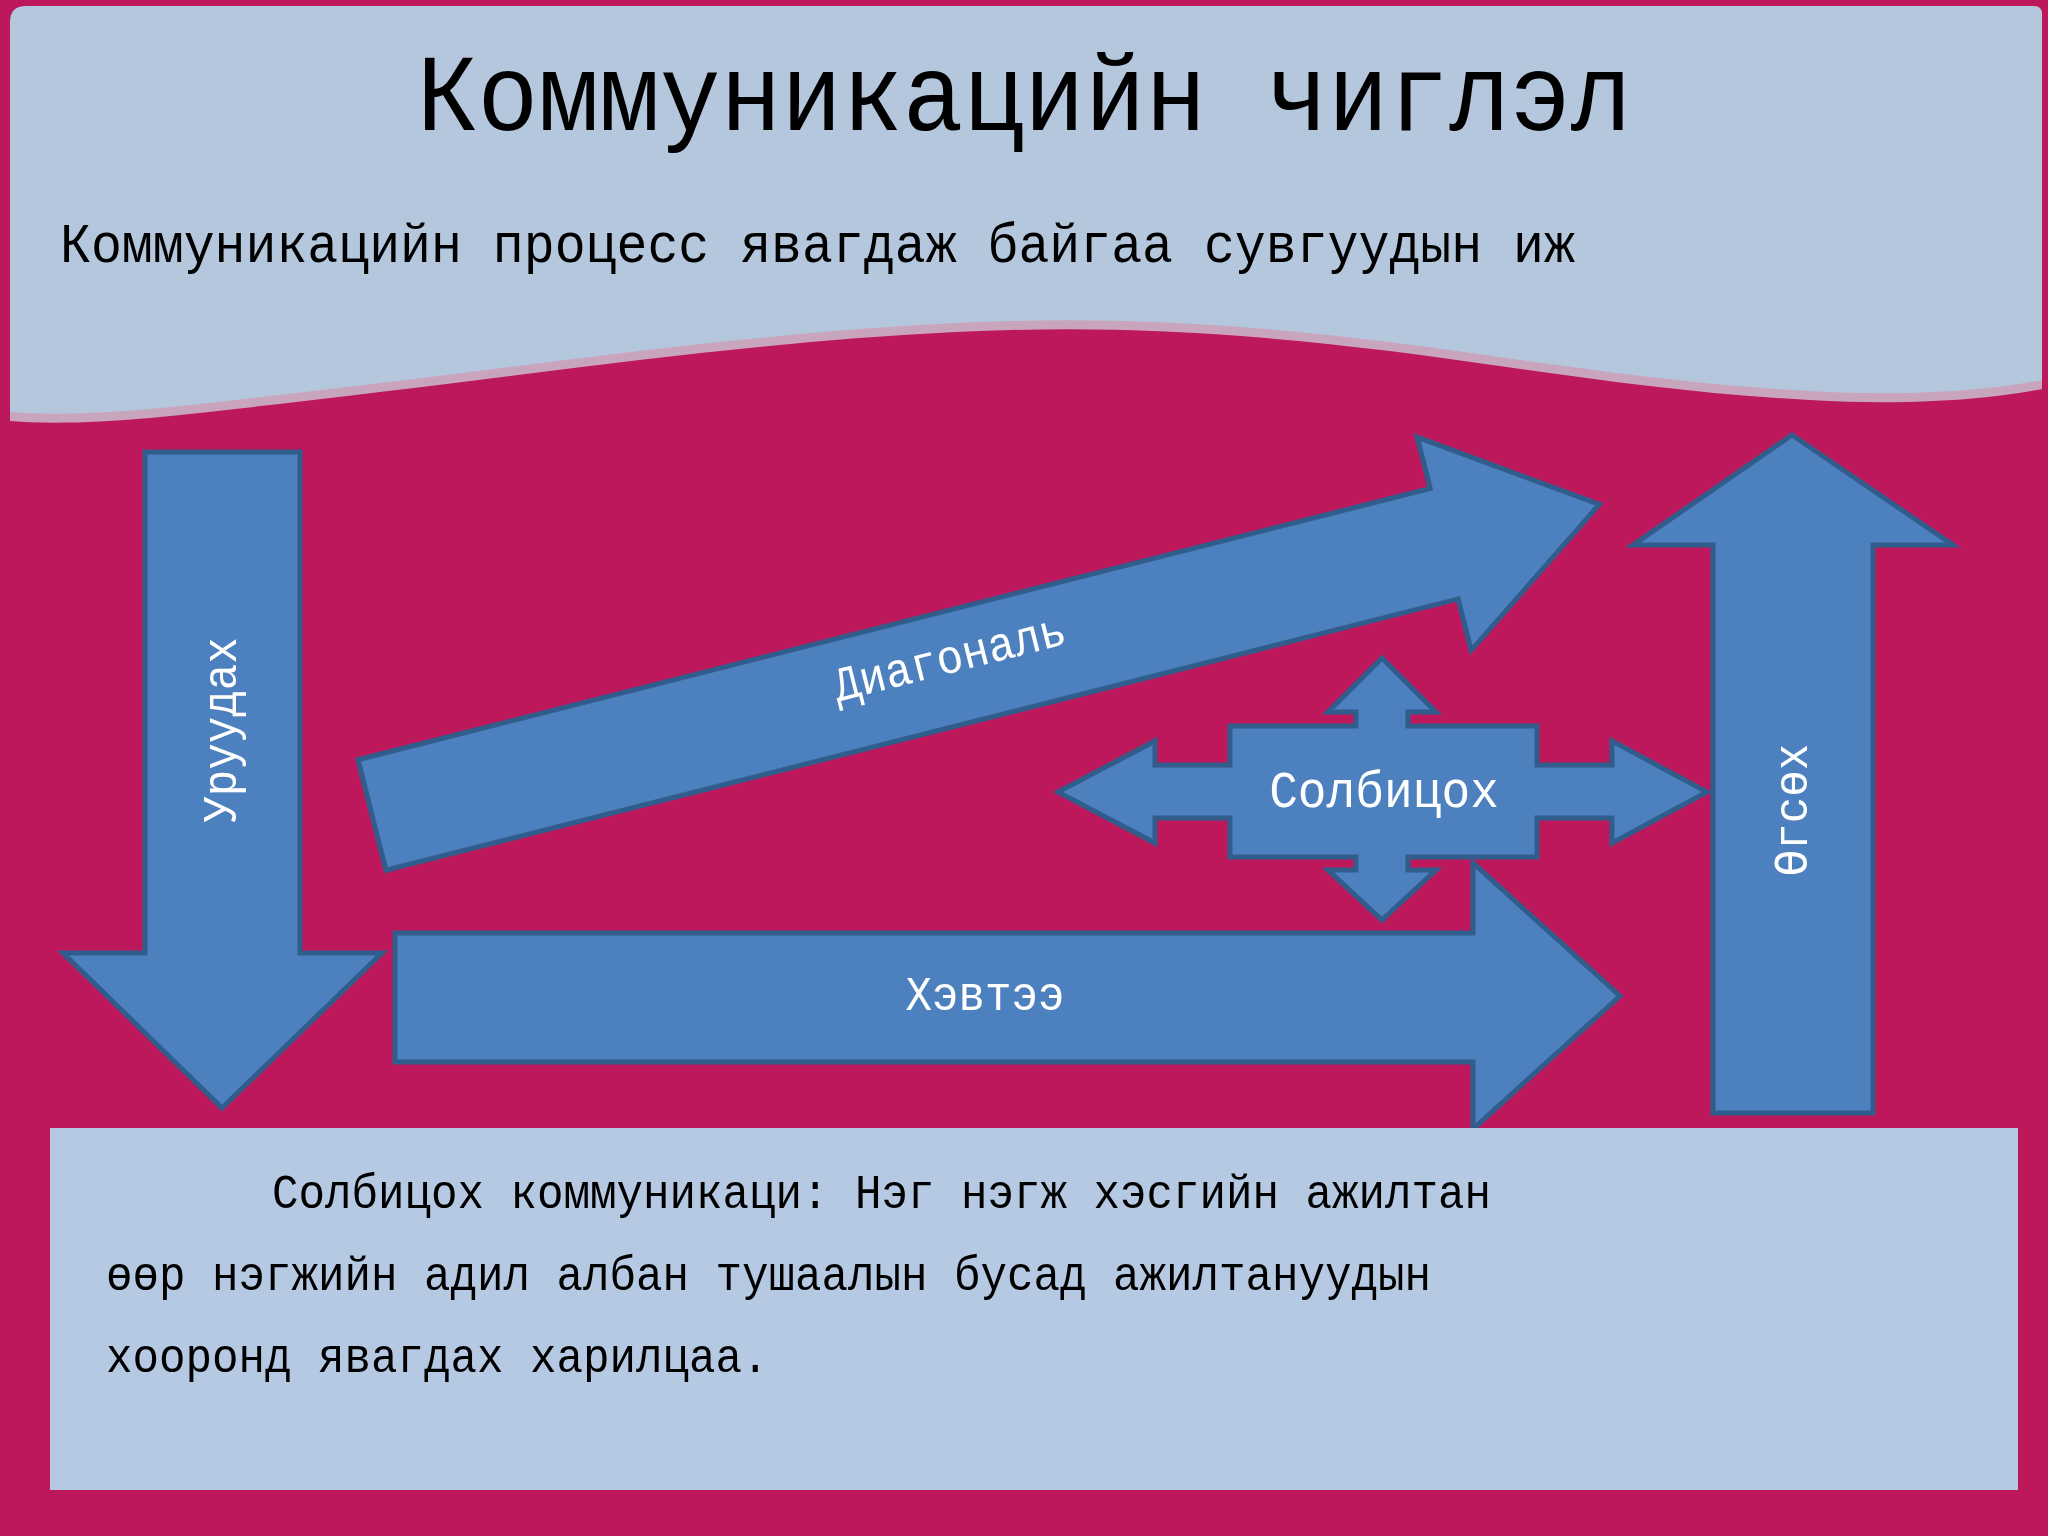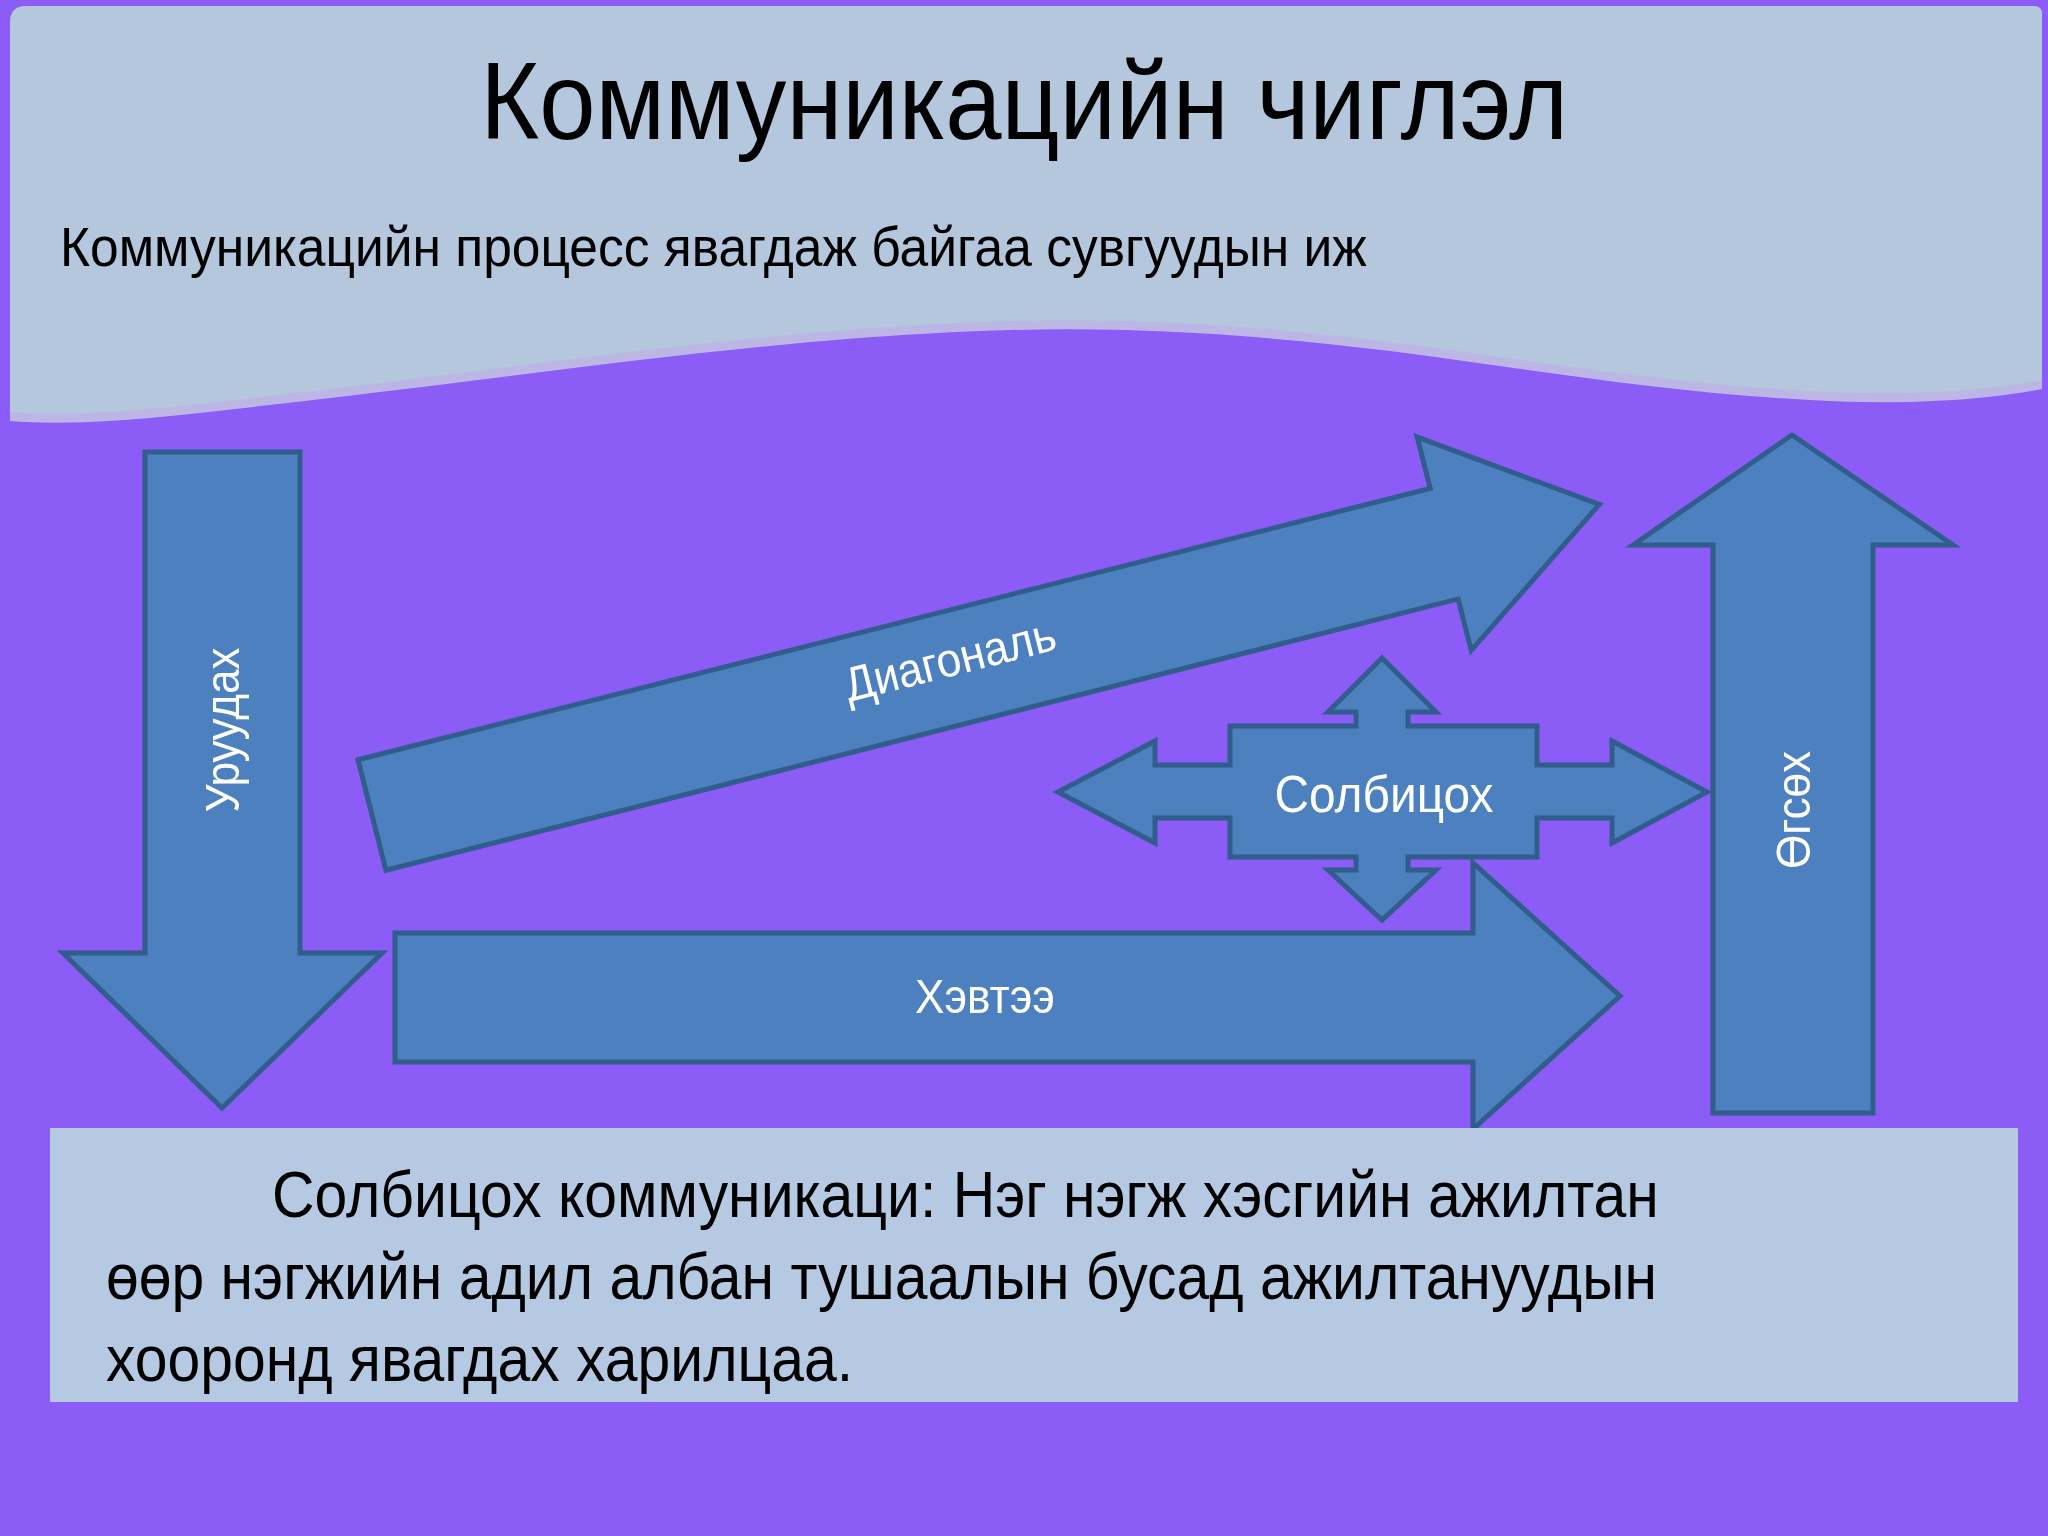--- a/index.html
+++ b/index.html
@@ -1,40 +1,40 @@
 <!DOCTYPE html>
 <html><head>
 <meta charset="utf-8">
 <style>
   html,body{margin:0;padding:0;background:#ffffff;}
   .slide{
     position:relative;width:2048px;height:1536px;overflow:hidden;
-    background:#8b5cf6;font-family:Liberation Sans, sans-serif;color:#000;
+    background:#be185d;font-family:Liberation Mono, monospace;color:#000;
   }
   svg{position:absolute;left:0;top:0;}
   .cond{display:inline-block;transform:scaleX(0.92);transform-origin:0 50%;white-space:nowrap;}
   .title{
     position:absolute;left:0;top:38px;width:2048px;text-align:center;
     font-size:110px;line-height:1.15;color:#000;
   }
   .title .cond{transform-origin:50% 50%;}
   .subtitle{position:absolute;left:60px;top:205px;font-size:56px;line-height:84px;color:#000;}
   .sub-line2{padding-left:92px;}
   .arrow-label{
     position:absolute;color:#ffffff;font-size:48px;line-height:1;
     white-space:nowrap;text-align:center;
   }
   .lbl-uruudah{left:223px;top:730px;transform:translate(-50%,-50%) rotate(-90deg) scaleX(0.92);}
   .lbl-diagonal{left:950px;top:660px;transform:translate(-50%,-50%) rotate(-14.2deg) scaleX(0.92);}
   .lbl-solbitsoh{left:1384px;top:794px;font-size:52px;transform:translate(-50%,-50%) scaleX(0.92);}
   .lbl-hevtee{left:985px;top:997px;transform:translate(-50%,-50%) scaleX(0.92);}
   .lbl-ogsoh{left:1794px;top:810px;transform:translate(-50%,-50%) rotate(-90deg) scaleX(0.92);}
   .bottom-box{
-    position:absolute;left:50px;top:1128px;width:1968px;height:274px;
-    background:#b6c9e3;font-size:64px;line-height:82px;padding-top:26px;
+    position:absolute;left:50px;top:1128px;width:1968px;height:362px;
+    background:#b6c9e3;font-size:48px;line-height:82px;padding-top:26px;
     box-sizing:border-box;color:#000;
   }
   .bb-line{padding-left:56px;}
   .bb-line.first{padding-left:222px;}
 </style>
 </head>
 <body>
 
 <div class="slide">
 

